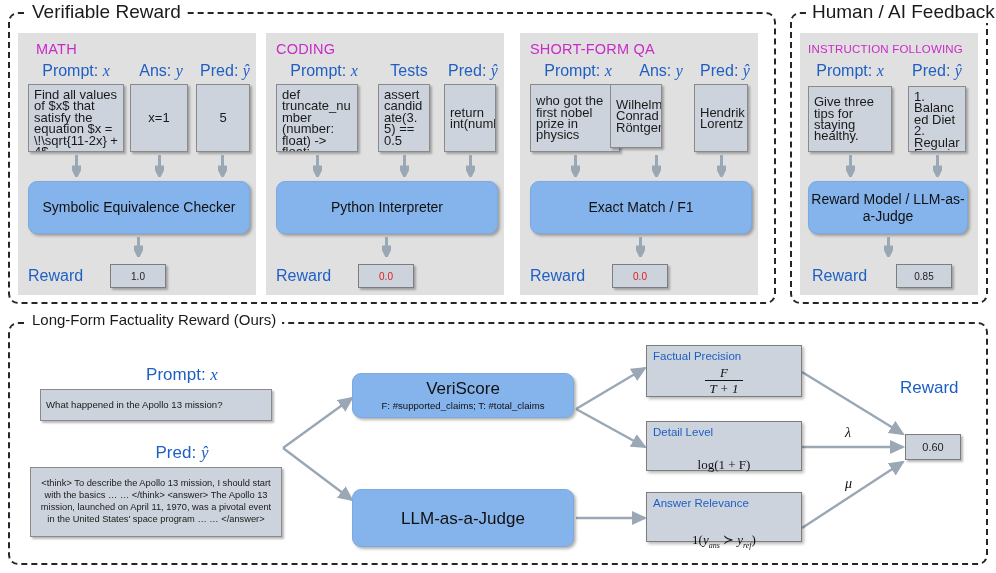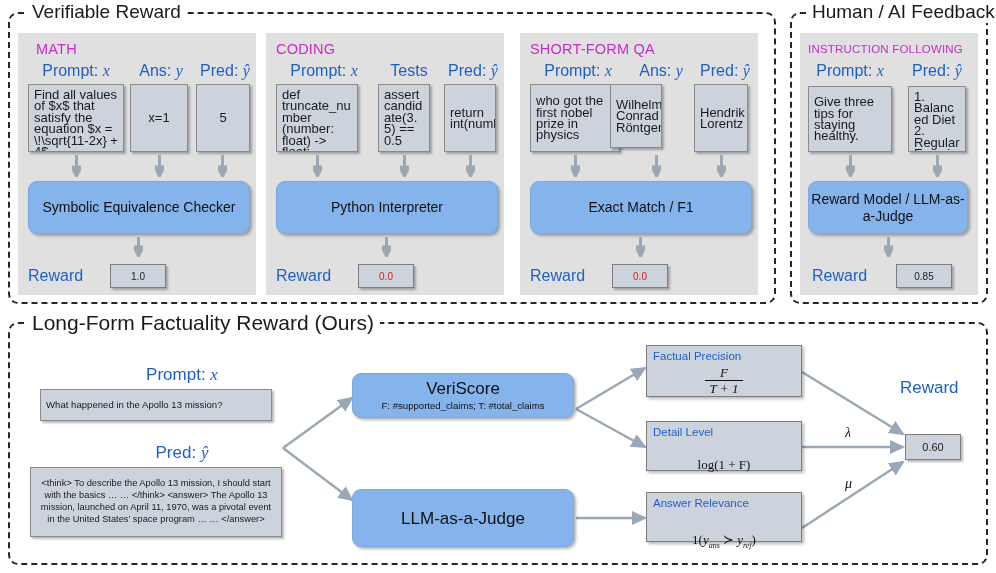--- a/index.html
+++ b/index.html
@@ -54,21 +54,21 @@
   .mbox .mtitle{color:#1f5fc4;font-size:11.5px;line-height:14px;}
   .mbox .mformula{font-family:"Liberation Serif","DejaVu Serif",serif;
         font-size:13px;text-align:center;margin-top:2px;color:#111;}
   .frac{display:inline-block;text-align:center;vertical-align:middle;font-style:italic;}
   .frac .num{display:block;border-bottom:1.1px solid #111;padding:0 5px;line-height:15px;}
   .frac .den{display:block;padding:0 5px;line-height:15px;}
 
   .sub-it{font-family:"Liberation Serif","DejaVu Serif",serif;font-style:italic;}
   .greek{font-family:"Liberation Serif","DejaVu Serif",serif;font-style:italic;font-size:14px;color:#111;}
 
-  .bigtitle{font-size:21px;color:#1a1a1a;}
+  .bigtitle{font-size:15px;color:#1a1a1a;}
   .prompt-hdr{color:#1f5fc4;font-size:17px;}
 
   svg.lines{position:absolute;left:0;top:0;overflow:visible;pointer-events:none;}
 </style>
 </head>
 <body>
 
 <svg class="lines" width="996" height="573">
   <defs>
     <marker id="ah" markerWidth="7" markerHeight="7" refX="5.6" refY="3" orient="auto">

